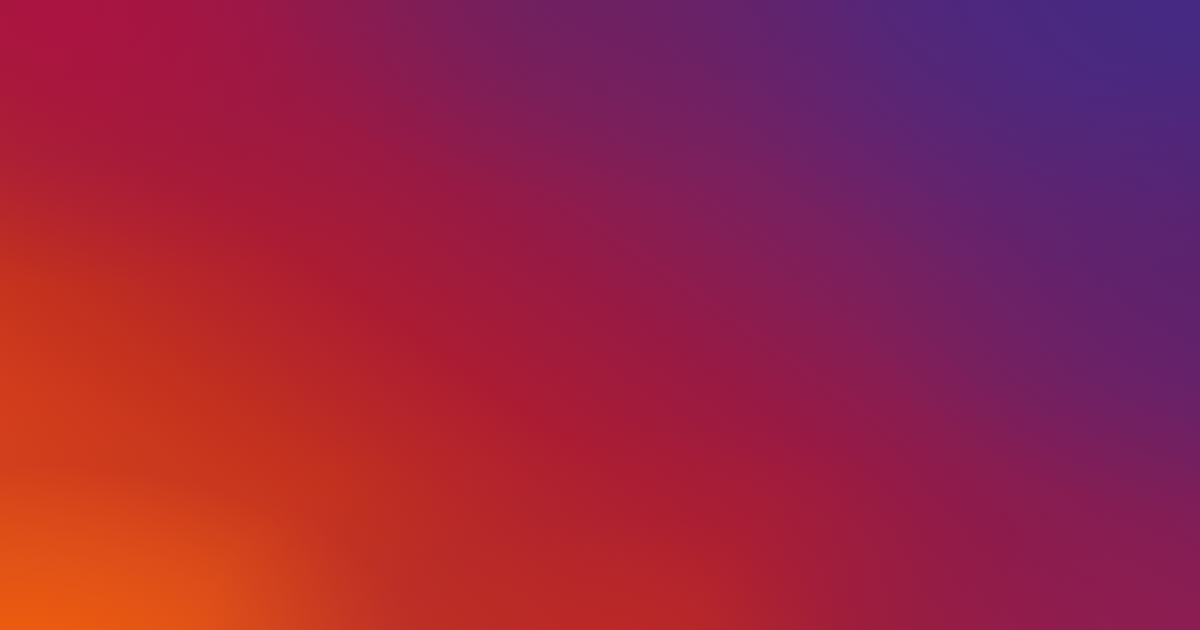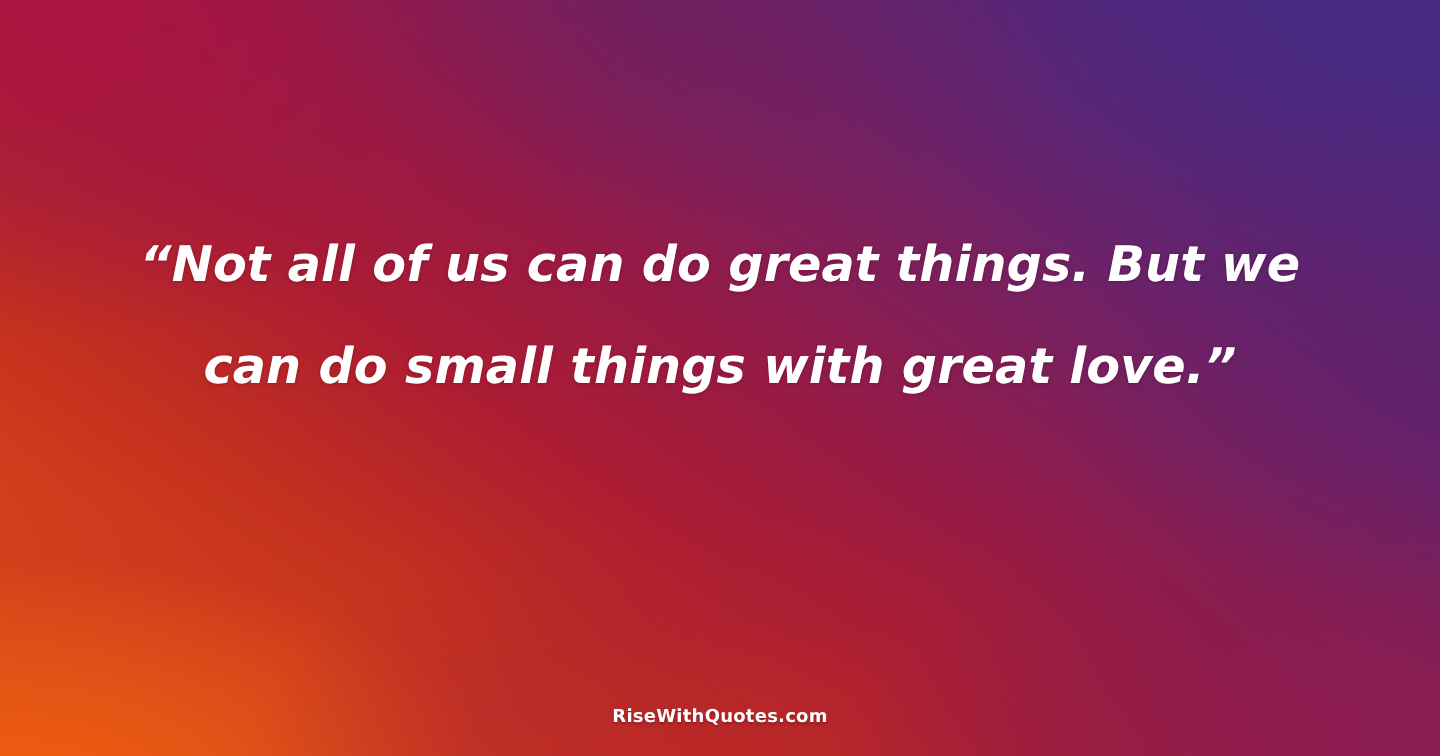--- a/index.html
+++ b/index.html
@@ -137,18 +137,16 @@
   <div class="bg-base"></div>
   <div class="bg-bloom bloom-orange"></div>
   <div class="bg-bloom bloom-red"></div>
   <div class="bg-bloom bloom-crimson"></div>
   <div class="bg-bloom bloom-magenta"></div>
   <div class="bg-bloom bloom-indigo"></div>
   <div class="bg-bloom bloom-violet"></div>
   <div class="bg-bloom bloom-topmid"></div>
 
   <div id="quote-content">
-    <blockquote id="quote-text">“Not all of us can do great things. But we can do small things with great love.”</blockquote>
 
-    <div id="site-credit">RiseWithQuotes.com</div>
   </div>
 
 </div>
 
 </body></html>

